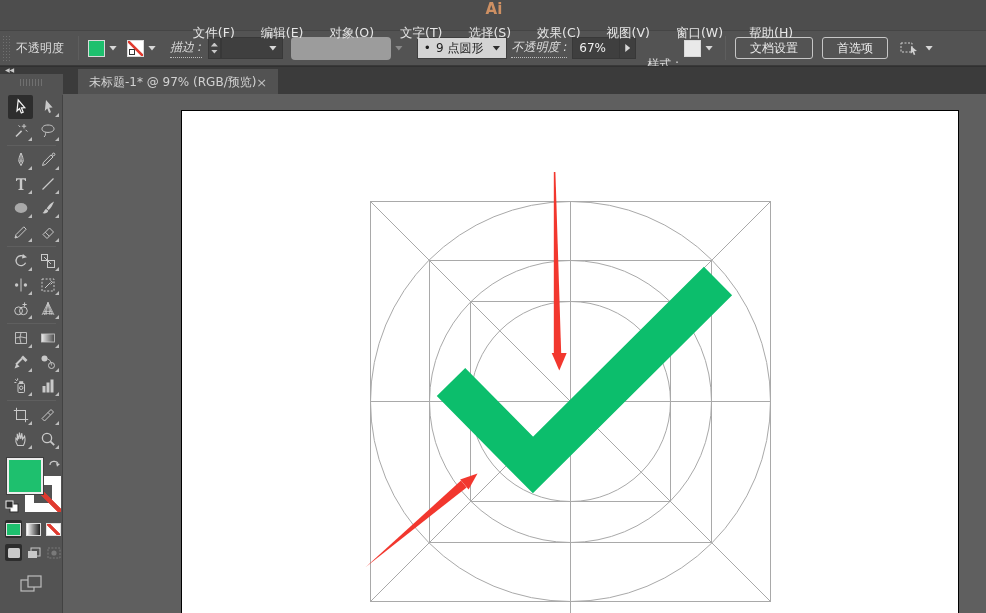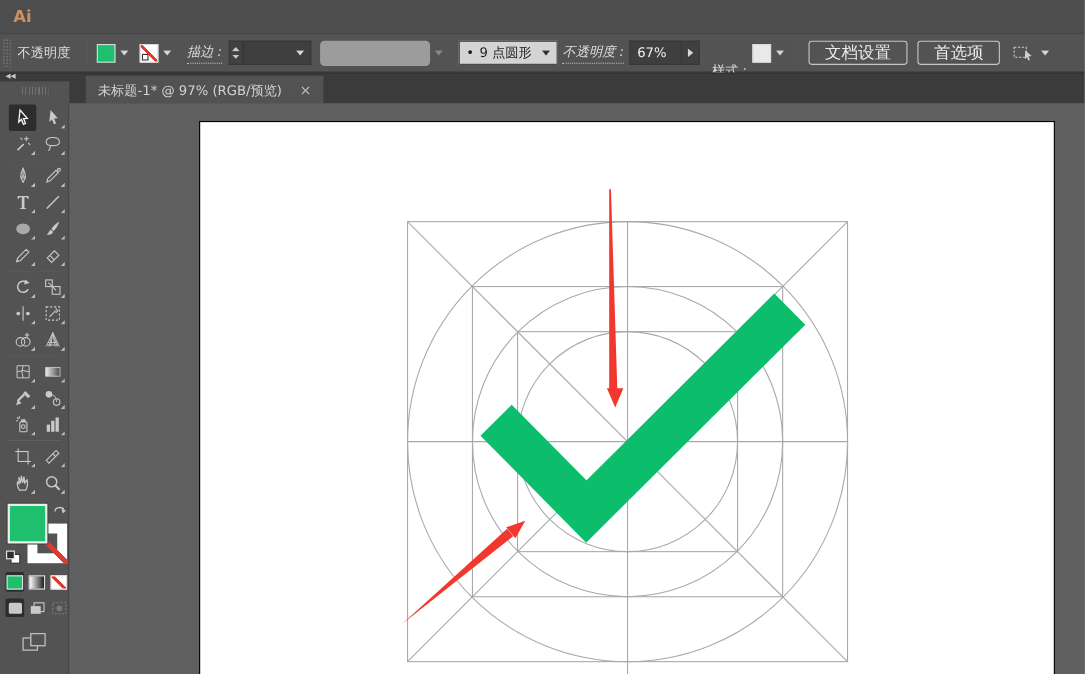--- a/index.html
+++ b/index.html
@@ -1,21 +1,21 @@
 <!DOCTYPE html>
 <html><head>
 <meta charset="utf-8">
 <style>
   * { margin:0; padding:0; box-sizing:border-box; }
   html,body { width:986px; height:613px; overflow:hidden; background:#5F5F5F;
     font-family:"DejaVu Sans", sans-serif; -webkit-font-smoothing:antialiased; }
 
   
   .menubar { height:30px; background:#4D4D4D; display:flex; align-items:center;
-    color:#E6E6E6; font-size:12.5px; position:relative; }
+    color:#E6E6E6; font-size:12.5px; position:relative;flex-direction:column; }
   .ai-logo { color:#CE9063; font-weight:bold; font-size:15px; padding:0 10px 0 12px; }
   .menu-item { padding:0 13px; height:30px; display:flex; align-items:center; cursor:default; }
   .mb-right { margin-left:auto; display:flex; align-items:center; gap:14px; padding-right:260px; }
   .mb-sep { width:1px; height:18px; background:#3e3e3e; border-right:1px solid #5c5c5c; }
   .badge { width:17px; height:17px; background:#9B9B9B; color:#3A3A3A; font-weight:bold;
     font-size:10px; display:flex; align-items:center; justify-content:center; border-radius:2px; }
   .chev { width:8px; height:5px; background:#D8D8D8;
     clip-path:polygon(0 0, 50% 100%, 100% 0); display:inline-block; }
   .chev.dark { background:#2e2e2e; }
   .chev.dim { background:#8a8a8a; }
@@ -45,32 +45,32 @@
   .brush-preview { width:100px; height:23px; background:#9C9C9C; border-radius:4px; }
   .light-combo { height:22px; background:#D4D4D4; color:#1E1E1E; display:flex; align-items:center;
     padding:0 6px; gap:5px; border:1px solid #3e3e3e; }
   .light-combo .chevbox { margin-left:4px; }
   .opacity-field { width:48px; height:22px; background:#3F3F3F; border:1px solid #383838;
     color:#EFEFEF; display:flex; align-items:center; padding-left:6px; }
   .expand-btn { width:16px; height:22px; background:#3F3F3F; border:1px solid #383838; border-left:none;
     display:flex; align-items:center; justify-content:center; }
   .expand-btn .tri { width:5px; height:8px; background:#D8D8D8; clip-path:polygon(0 0,100% 50%,0 100%); }
   .cb-btn { height:22px; border:1px solid #C6C6C6; border-radius:3px; background:transparent;
-    color:#EAEAEA; font-size:15px; padding:0 14px; display:flex; align-items:center;
+    color:#EAEAEA; font-size:12px; padding:0 14px; display:flex; align-items:center;
     font-family:"DejaVu Sans", sans-serif; }
 
   
   .tabstrip { height:28px; background:#3B3B3B; border-top:1px solid #303030; position:relative; }
   .collapse-btn { position:absolute; left:5px; top:-1px; color:#C9C9C9; font-size:10px;
     letter-spacing:-2px; line-height:8px; }
   .panel-top { position:absolute; left:0; top:7px; width:63px; height:21px; background:#535353; }
   .panel-grip { width:24px; height:7px; margin:5px auto 0;
     background-image:repeating-linear-gradient(90deg, #707070 0 1px, transparent 1px 3px); }
   .doc-tab { position:absolute; left:78px; top:2px; height:26px; background:#525252;
-    display:flex; align-items:center; gap:16px; padding:0 11px; color:#D2D2D2; font-size:12px; }
+    display:flex; align-items:center; gap:0; padding:0 11px; color:#D2D2D2; font-size:12px; }
   .tab-close { color:#BFBFBF; font-size:13px; line-height:1; }
 
   
   .main { display:flex; height:519px; }
   .toolspanel { width:63px; background:#535353; border-right:1px solid #424242;
     display:flex; flex-direction:column; }
   .tools-grid { display:flex; flex-wrap:wrap; padding-left:7px; padding-top:1px; width:63px; }
   .cell { width:25px; height:24px; display:flex; align-items:center; justify-content:center;
     position:relative; margin:0 1px; }
   .cell.active { background:#2D2D2D; border-radius:2px; }
@@ -106,20 +106,31 @@
   .canvas { position:relative; flex:1; background:#5F5F5F; overflow:hidden; }
   .artboard { position:absolute; left:119px; top:17px; width:776px; height:502px;
     background:#FFFFFF; box-shadow:0 0 0 1px #000000; }
   .artboard svg { display:block; width:776px; height:502px; }
 </style>
 </head>
 <body>
 
 <div class="menubar">
   <span class="ai-logo">Ai</span>
+  <div id="menu-items" style="display:flex;">
+      <div class="menu-item">文件(F)</div>
+      <div class="menu-item">编辑(E)</div>
+      <div class="menu-item">对象(O)</div>
+      <div class="menu-item">文字(T)</div>
+      <div class="menu-item">选择(S)</div>
+      <div class="menu-item">效果(C)</div>
+      <div class="menu-item">视图(V)</div>
+      <div class="menu-item">窗口(W)</div>
+      <div class="menu-item">帮助(H)</div>
+    </div>
 </div>
 
 <div class="controlbar">
   <div class="grip-v"></div>
   <span class="cb-label" style="margin-left:6px;">不透明度</span>
   <div class="cb-sep" style="margin-left:14px;"></div>
 
   <div class="swatch-combo" style="margin-left:9px;">
     <div class="swatch" id="fill-swatch" style="background: rgb(30, 192, 110);"></div>
     <span class="chev"></span>

